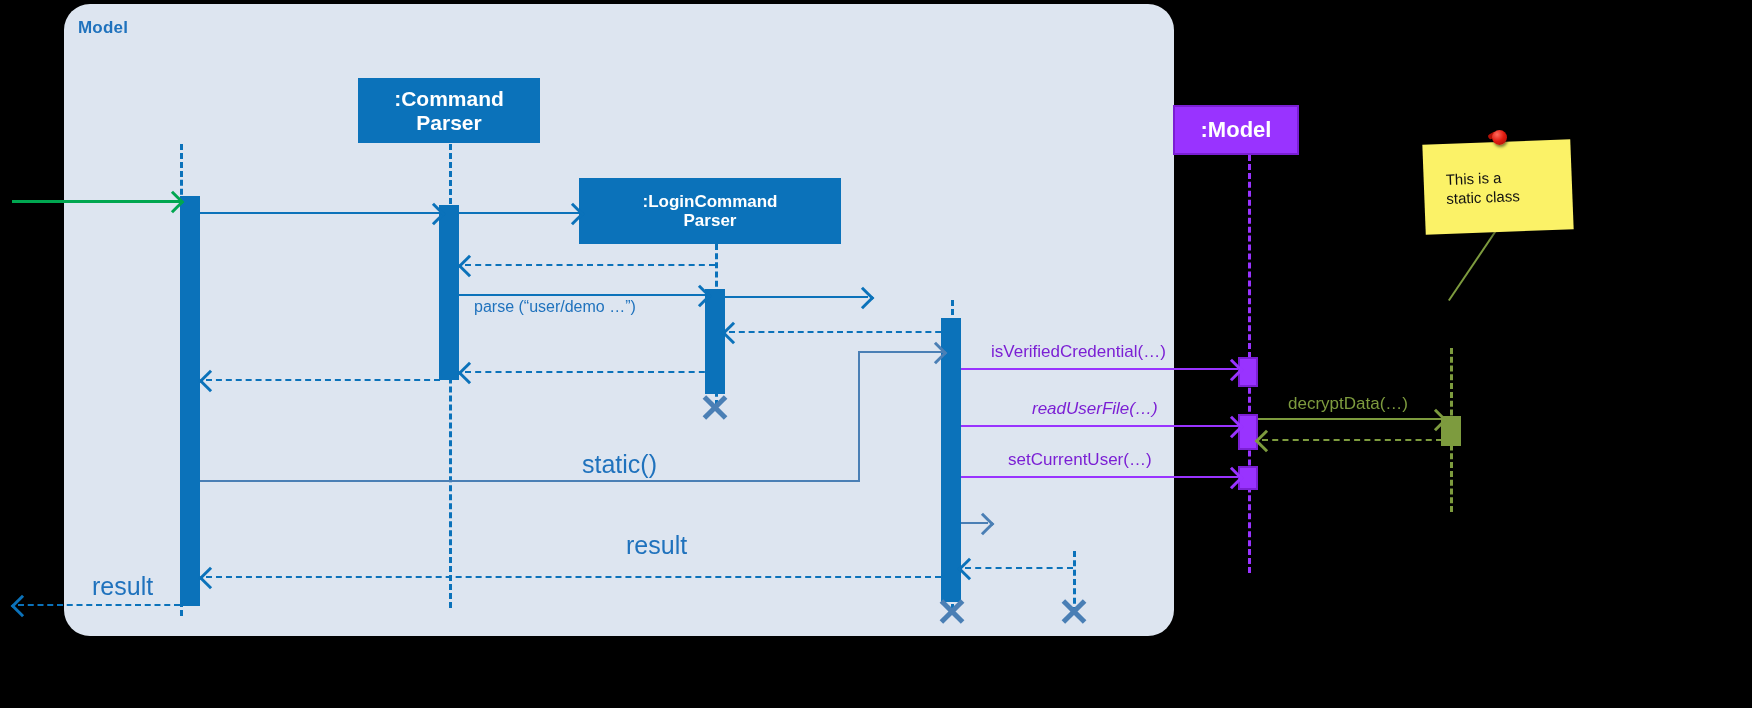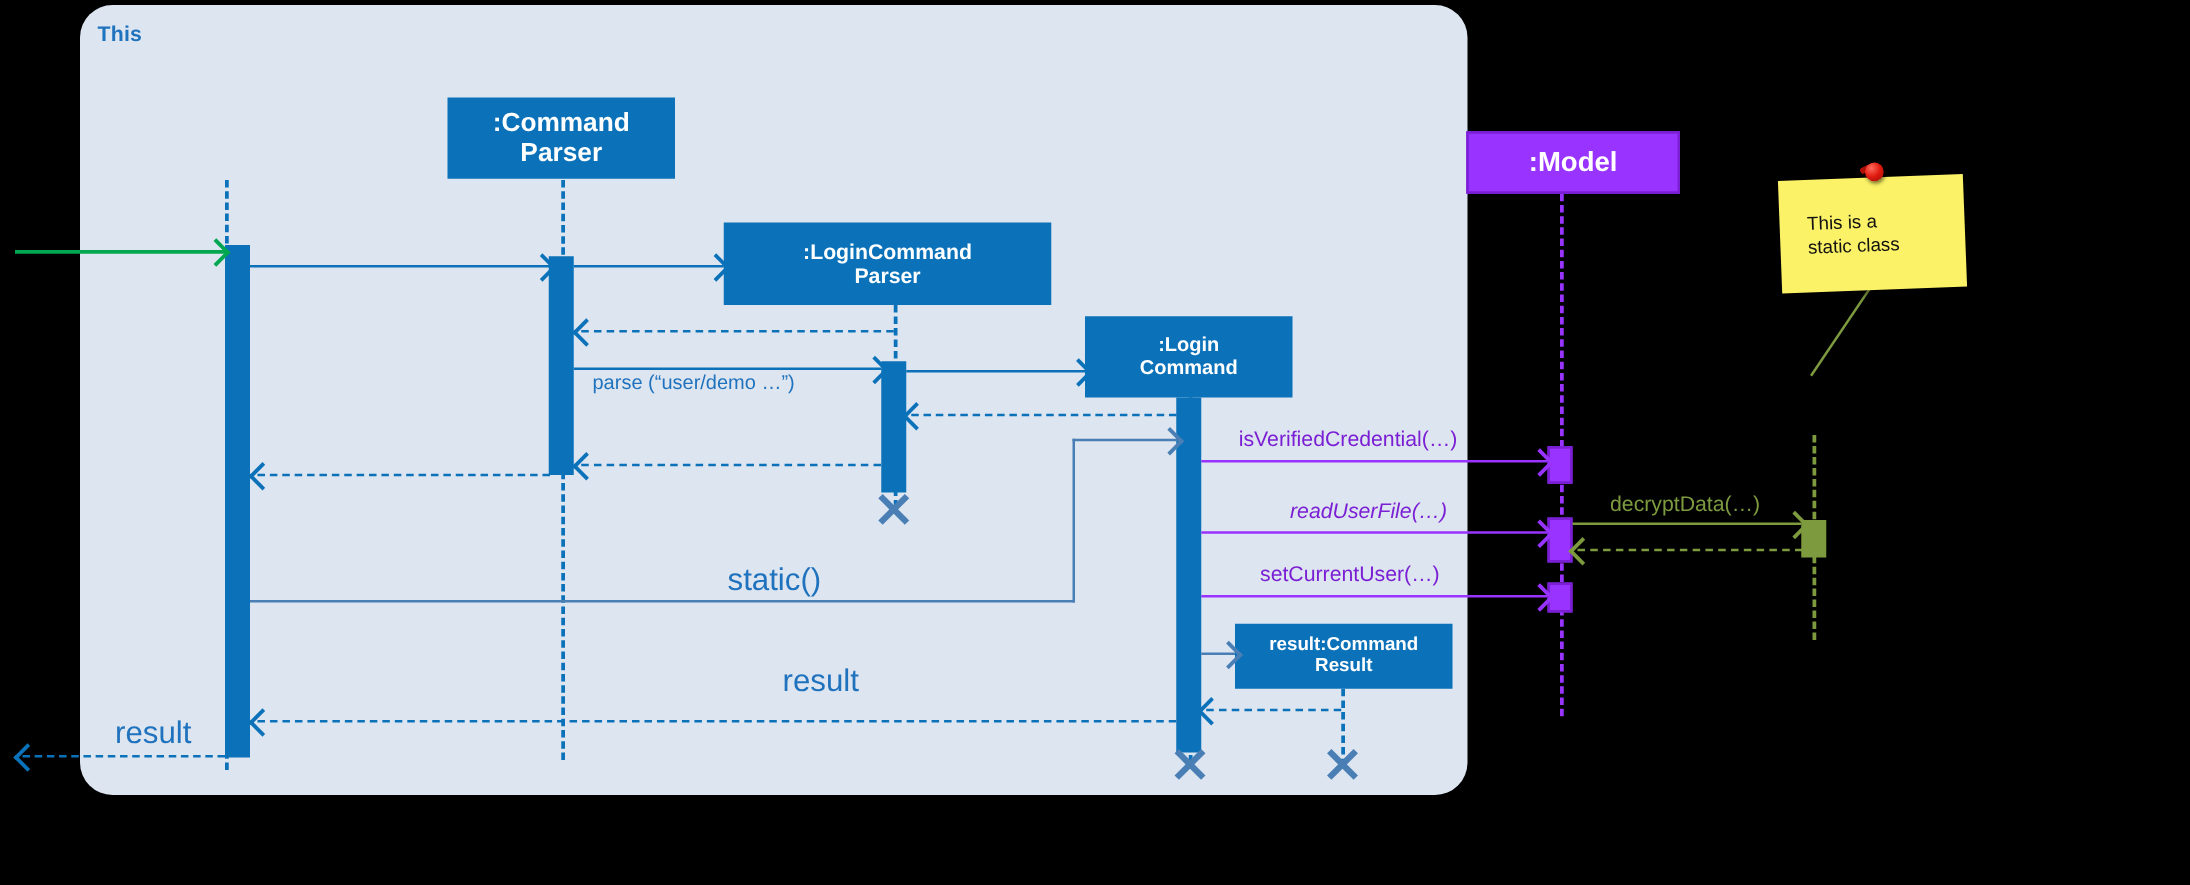--- a/index.html
+++ b/index.html
@@ -176,21 +176,21 @@
     border-top: 2px solid #7d9b3e;
     transform-origin: 0 0;
   }
 </style>
 </head>
 <body>
 
 <div id="stage">
 
   <div class="frame"></div>
-  <div class="frame-label">This</div>
+  <div class="frame-label">Model</div>
 
   <div class="lifeline blue" style="left:180px; top:144px; height:472px;"></div>
   <div class="lifeline blue" style="left:449px; top:144px; height:464px;"></div>
   <div class="lifeline blue" style="left:715px; top:244px; height:162px;"></div>
   <div class="lifeline blue" style="left:951px; top:300px; height:310px;"></div>
   <div class="lifeline blue" style="left:1073px; top:551px; height:62px;"></div>
   <div class="lifeline purple" style="left:1248px; top:155px; height:418px;"></div>
   <div class="lifeline olive" style="left:1450px; top:348px; height:164px;"></div>
 
   <div class="activation blue" style="left:180px; top:196px; width:20px; height:410px;"></div>
@@ -207,31 +207,23 @@
   <div class="pbox blue" style="left:358px; top:78px; width:182px; height:65px; font-size:21px; white-space:pre-line;">
     <span>:Command
 Parser</span>
   </div>
 
   <div class="pbox blue" style="left:579px; top:178px; width:262px; height:66px; font-size:17px; white-space:pre-line;">
     <span>:LoginCommand
 Parser</span>
   </div>
 
-  <div class="pbox blue" style="left:868px; top:253px; width:166px; height:65px; font-size:16px; white-space:pre-line;">
-    <span>:Login
-Command</span>
-  </div>
-
-  <div class="pbox blue" style="left:988px; top:499px; width:174px; height:52px; font-size:15px; white-space:pre-line;">
-    <span>result:Command
-Result</span>
-  </div>
-
-  <div class="pbox purple" style="left:1173px; top:105px; width:171px; height:50px; font-size:22px;">
+
+
+  <div class="pbox purple" style="left:1173px; top:105px; width:126px; height:50px; font-size:22px;">
     <span>:Model</span>
   </div>
 
 
   <div class="msg solid green" style="left:12px; top:200px; width:168px;"></div>
   <div class="ah right green" style="left:165px; top:194px;"></div>
 
   <div class="msg solid blue" style="left:200px; top:212px; width:240px;"></div>
   <div class="ah right blue" style="left:426px; top:206px;"></div>
 

